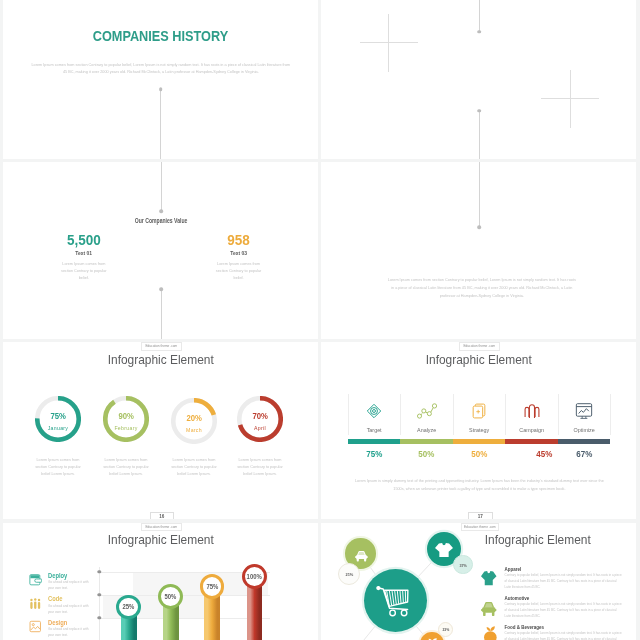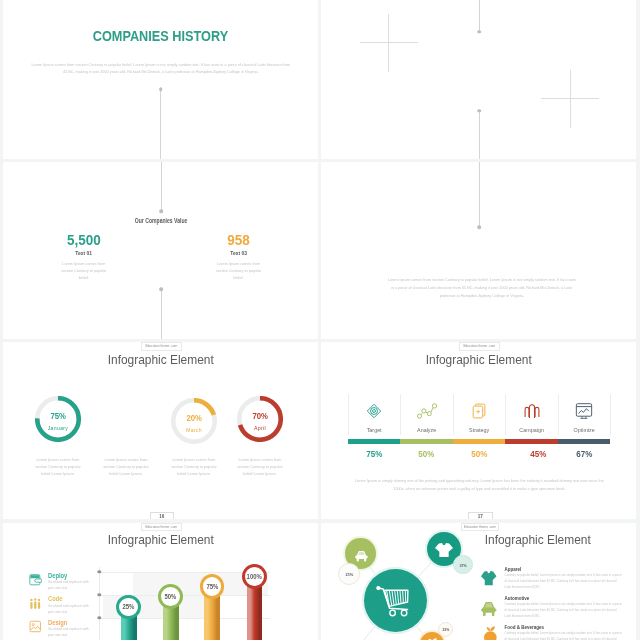--- a/index.html
+++ b/index.html
@@ -149,20 +149,28 @@
   <div class="ititle" style="top:11.3px;"><span class="cx" style="--sx:0.935">Infographic Element</span></div>
   <div class="donut" style="left:31.70px;top:53.7px;">
     <svg width="46" height="46" viewBox="0 0 46 46">
       <circle cx="23" cy="23" r="20.75" fill="none" stroke="#ececec" stroke-width="4.6"></circle>
       <circle cx="23" cy="23" r="20.75" fill="none" stroke="#26a18a" stroke-width="4.6" stroke-dasharray="97.78 32.59" transform="rotate(-90 23 23)"></circle>
     </svg>
     <div class="dpct" style="color:#26a18a"><span class="cx" style="--sx:.842">75%</span></div>
     <div class="dmon" style="color:#26a18a">January</div>
   </div>
   <div class="dtxt" style="left:30.70px;">Lorem Ipsum comes from section Contrary to popular belief.Lorem Ipsum.</div>
+  <div class="donut" style="left:99.70px;top:53.7px;">
+    <svg width="46" height="46" viewBox="0 0 46 46">
+      <circle cx="23" cy="23" r="20.75" fill="none" stroke="#ececec" stroke-width="4.6"></circle>
+      <circle cx="23" cy="23" r="20.75" fill="none" stroke="#a6c061" stroke-width="4.6" stroke-dasharray="117.34 13.04" transform="rotate(-90 23 23)"></circle>
+    </svg>
+    <div class="dpct" style="color:#a6c061"><span class="cx" style="--sx:.842">90%</span></div>
+    <div class="dmon" style="color:#a6c061">February</div>
+  </div>
   <div class="dtxt" style="left:98.70px;">Lorem Ipsum comes from section Contrary to popular belief.Lorem Ipsum.</div>
   <div class="donut" style="left:167.70px;top:56px;">
     <svg width="46" height="46" viewBox="0 0 46 46">
       <circle cx="23" cy="23" r="20.75" fill="none" stroke="#ececec" stroke-width="4.6"></circle>
       <circle cx="23" cy="23" r="20.75" fill="none" stroke="#eeae3d" stroke-width="4.6" stroke-dasharray="26.08 104.30" transform="rotate(-90 23 23)"></circle>
     </svg>
     <div class="dpct" style="color:#eeae3d"><span class="cx" style="--sx:.842">20%</span></div>
     <div class="dmon" style="color:#eeae3d">March</div>
   </div>
   <div class="dtxt" style="left:166.70px;">Lorem Ipsum comes from section Contrary to popular belief.Lorem Ipsum.</div>
@@ -244,21 +252,21 @@
   <div class="bar">
     <div class="bseg" style="left:0.00px;background:#1fa08c"></div>
     <div class="bseg" style="left:52.50px;background:#a6c061"></div>
     <div class="bseg" style="left:105.00px;background:#eeae3d"></div>
     <div class="bseg" style="left:157.50px;background:#bb3d2e"></div>
     <div class="bseg" style="left:210.00px;background:#4a5c6b"></div>
   </div>
   <div class="pct" style="left:26.60px;color:#1fa08c"><span class="cx" style="--sx:.96">75%</span></div>
   <div class="pct" style="left:79.10px;color:#a6c061"><span class="cx" style="--sx:.96">50%</span></div>
   <div class="pct" style="left:131.60px;color:#eeae3d"><span class="cx" style="--sx:.96">50%</span></div>
-  <div class="pct" style="left:191px;color:#bb3d2e"><span class="cx" style="--sx:.96">45%</span></div>
+  <div class="pct" style="left:197px;color:#bb3d2e"><span class="cx" style="--sx:.96">45%</span></div>
   <div class="pct" style="left:236.60px;color:#4a5c6b"><span class="cx" style="--sx:.96">67%</span></div>
   <div class="para p1">Lorem Ipsum is simply dummy text of the printing and typesetting industry. Lorem Ipsum has been the industry's standard dummy text ever since the 1500s, when an unknown printer took a galley of type and scrambled it to make a type specimen book.</div>
   <div class="pagenum" style="left:146.5px;top:169.3px;width:22.8px;">17</div>
 </div>
 <div class="slide" id="s7">
   <div class="badge" style="left:137.5px;top:0.1px;width:39px;">Education theme .com</div>
   <div class="ititle" style="top:11.0px;"><span class="cx" style="--sx:0.935">Infographic Element</span></div>
   <div class="el" style="left:130.1px;top:49.2px;width:135.1px;height:23px;background:#f6f6f6;"></div>
   <div class="el" style="left:99.9px;top:72.2px;width:110.7px;height:23px;background:#f6f6f6;"></div>
   <div class="el" style="left:95.7px;top:49.2px;width:171px;height:1px;background:#ececec;"></div>

